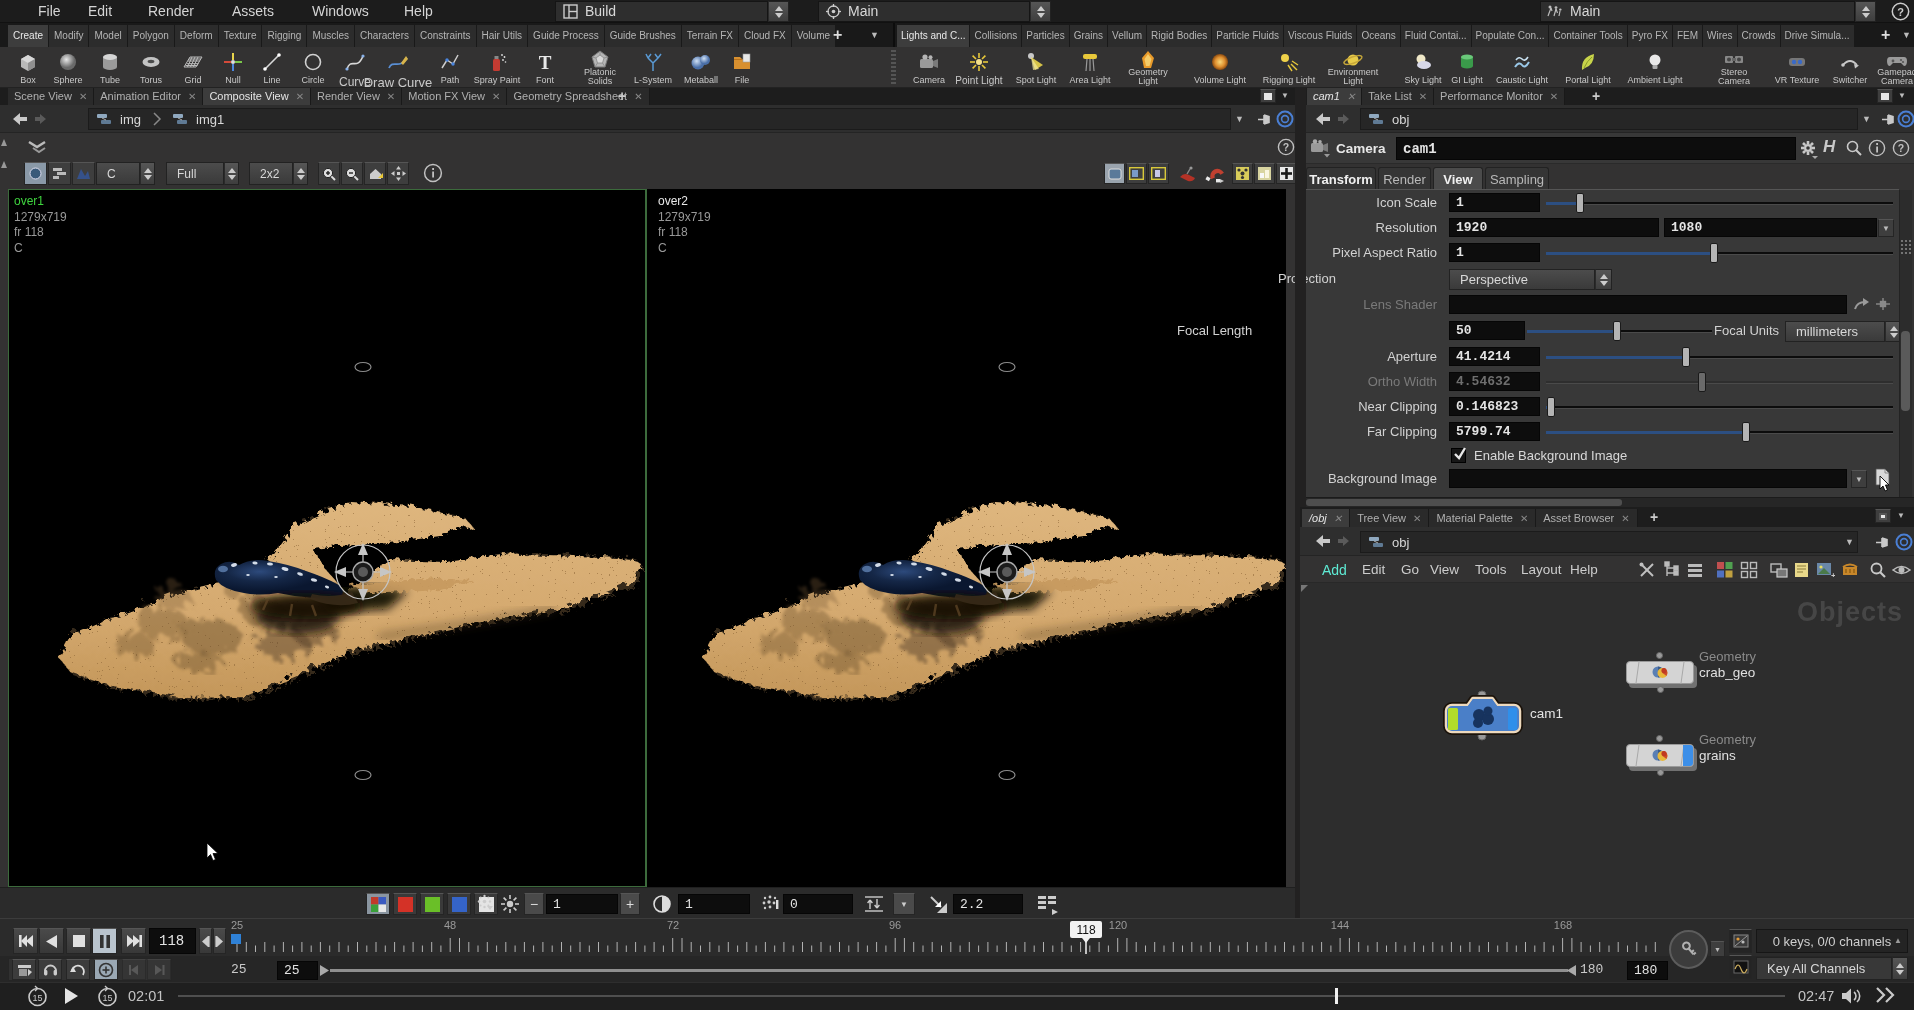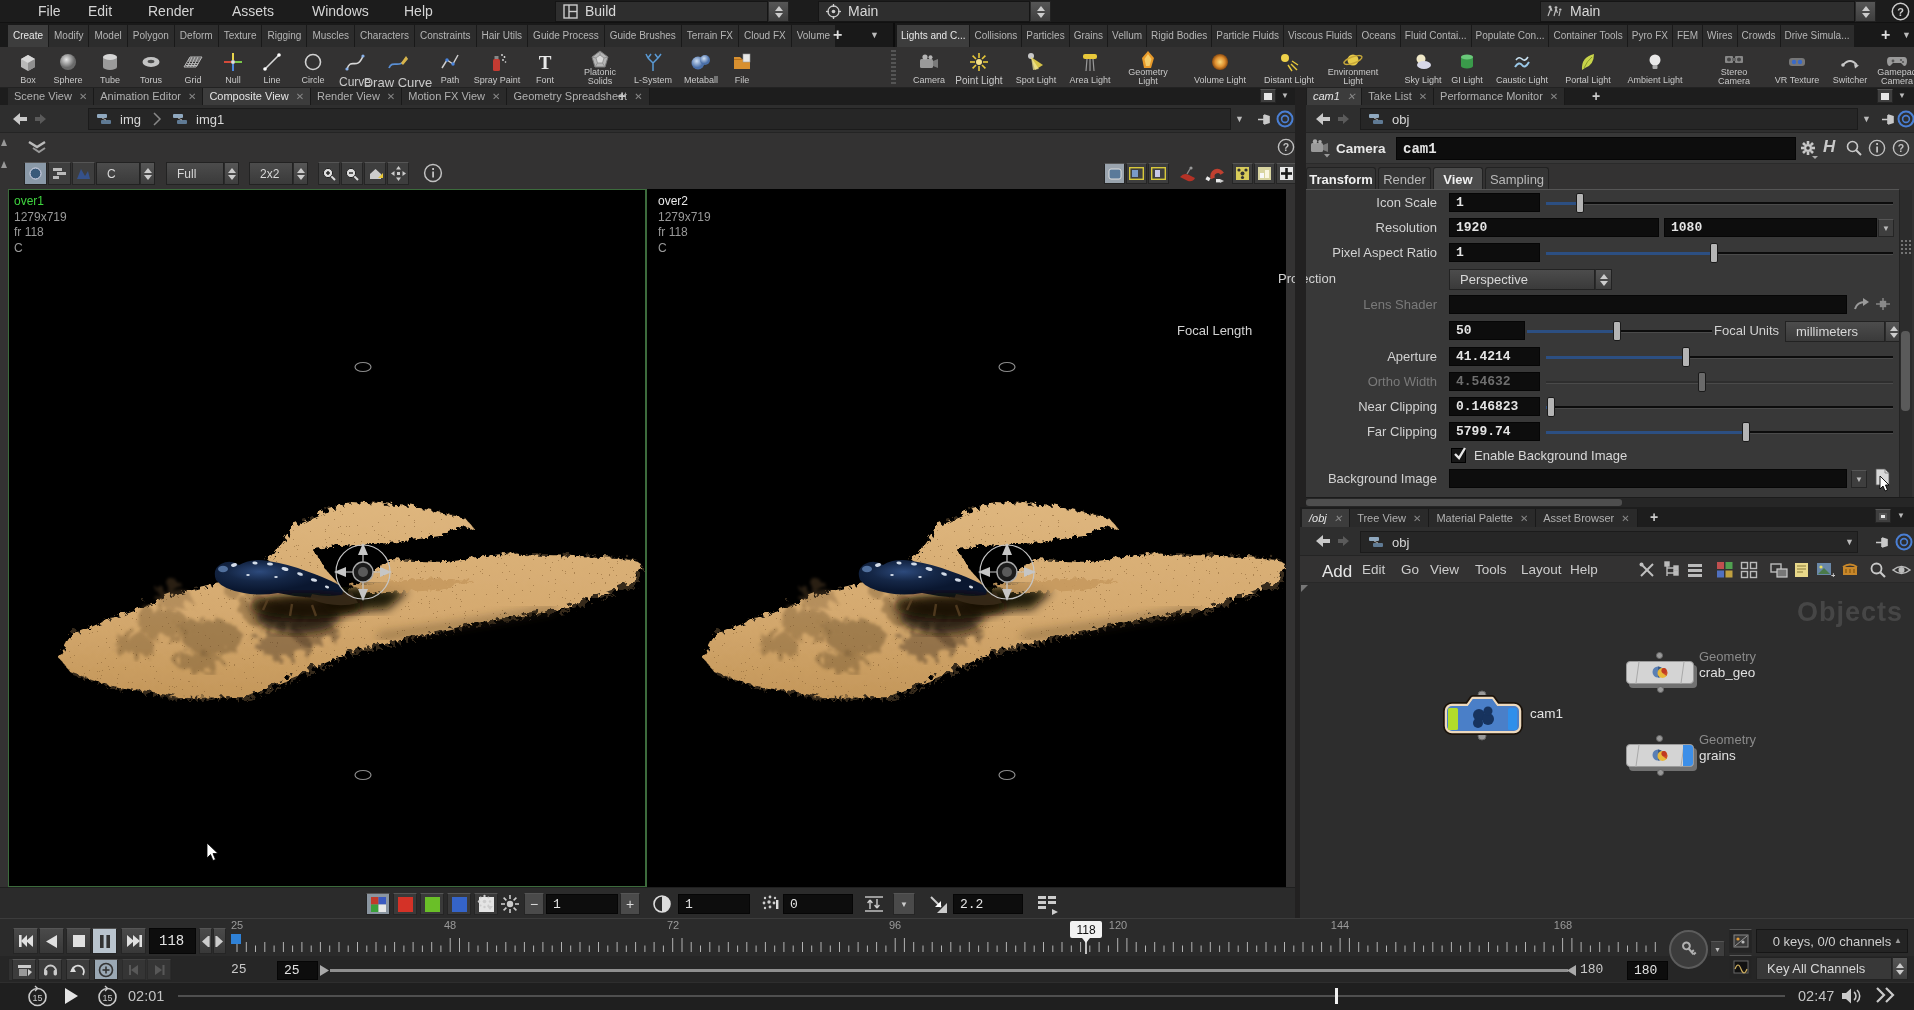--- a/index.html
+++ b/index.html
@@ -236,21 +236,21 @@
     </svg></div>
 <div class="a txt" style="left:1220px;top:75px;transform:translateX(-50%);font-size:9px;color:#c9c9c9">Volume Light</div>
 <div class="a" style="left:1278px;top:51px"><svg width="22" height="22" viewBox="0 0 22 22">
       <circle cx="7" cy="7" r="4" fill="#f0d24a"></circle>
       <g stroke="#e8c83a" stroke-width="1.4">
         <line x1="13" y1="13" x2="19" y2="19"></line>
         <line x1="10" y1="14" x2="14" y2="20"></line>
         <line x1="14" y1="10" x2="20" y2="14"></line>
       </g>
     </svg></div>
-<div class="a txt" style="left:1289px;top:75px;transform:translateX(-50%);font-size:9px;color:#c9c9c9">Distant Light</div>
+<div class="a txt" style="left:1289px;top:75px;transform:translateX(-50%);font-size:9px;color:#c9c9c9">Rigging Light</div>
 <div class="a" style="left:1342px;top:49px"><svg width="22" height="22" viewBox="0 0 22 22">
       <circle cx="11" cy="11" r="5.5" fill="#e8cc4a"></circle>
       <ellipse cx="11" cy="11" rx="9.5" ry="3.2" fill="none" stroke="#c8a83a" stroke-width="1.4" transform="rotate(-20 11 11)"></ellipse>
     </svg></div>
 <div class="a txt" style="left:1353px;top:68px;transform:translateX(-50%);font-size:9px;color:#c9c9c9;text-align:center;line-height:9px">Environment<br>Light</div>
 <div class="a" style="left:1412px;top:51px"><svg width="22" height="22" viewBox="0 0 22 22">
       <circle cx="9" cy="8" r="4.5" fill="#f0e8c8"></circle>
       <ellipse cx="12" cy="14" rx="7" ry="4" fill="#d8d8e8"></ellipse>
     </svg></div>
 <div class="a txt" style="left:1423px;top:75px;transform:translateX(-50%);font-size:9px;color:#c9c9c9">Sky Light</div>
@@ -820,21 +820,21 @@
 <div class="a txt" style="left:1392px;top:535px;font-size:13px;color:#d8d8d8">obj</div>
 <div class="a txt" style="left:1845px;top:537px;color:#bbb;font-size:9px">▼</div>
 <svg class="a" style="left:1874px;top:534px" width="17" height="17" viewBox="0 0 17 17">
     <path d="M2 8.5 H8 M8 4 V13 M8 4 L13 5.5 V11.5 L8 13" stroke="#c9c9c9" stroke-width="1.6" fill="#c9c9c9"></path>
   </svg>
 <svg class="a" style="left:1895px;top:533px" width="18" height="18" viewBox="0 0 18 18">
     <circle cx="9" cy="9" r="7.5" fill="none" stroke="#4a7fd4" stroke-width="2"></circle>
     <circle cx="9" cy="9" r="3.4" fill="none" stroke="#4a7fd4" stroke-width="1.6"></circle>
   </svg>
 <div class="a" style="left:1300px;top:556px;width:614px;height:27px;background:#333232;border-bottom:1px solid #282828"></div>
-<div class="a txt" style="left:1322px;top:562px;font-size:17px;color:#e5e5e5">Add</div>
+<div class="a txt" style="left:1322px;top:562px;font-size:14px;color:#5eead4">Add</div>
 <div class="a txt" style="left:1362px;top:562px;font-size:13.5px;color:#cccccc">Edit</div>
 <div class="a txt" style="left:1401px;top:562px;font-size:13.5px;color:#cccccc">Go</div>
 <div class="a txt" style="left:1430px;top:562px;font-size:13.5px;color:#cccccc">View</div>
 <div class="a txt" style="left:1475px;top:562px;font-size:13.5px;color:#cccccc">Tools</div>
 <div class="a txt" style="left:1521px;top:562px;font-size:13.5px;color:#cccccc">Layout</div>
 <div class="a txt" style="left:1570px;top:562px;font-size:13.5px;color:#cccccc">Help</div>
 <svg class="a" style="left:1638px;top:561px" width="18" height="18" viewBox="0 0 18 18">
     <g stroke="#c0c0c0" stroke-width="2">
       <line x1="3" y1="3" x2="15" y2="15"></line>
       <line x1="15" y1="3" x2="3" y2="15"></line>

